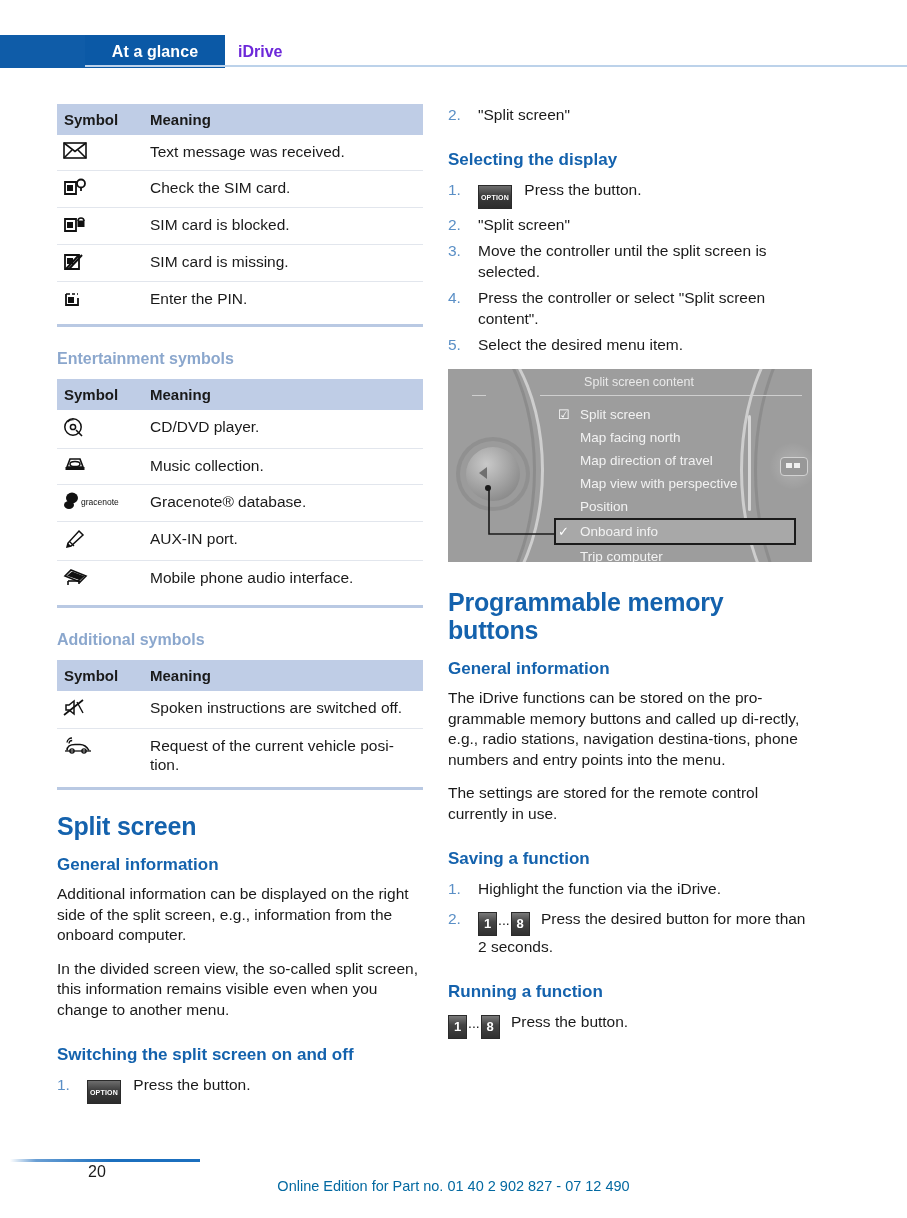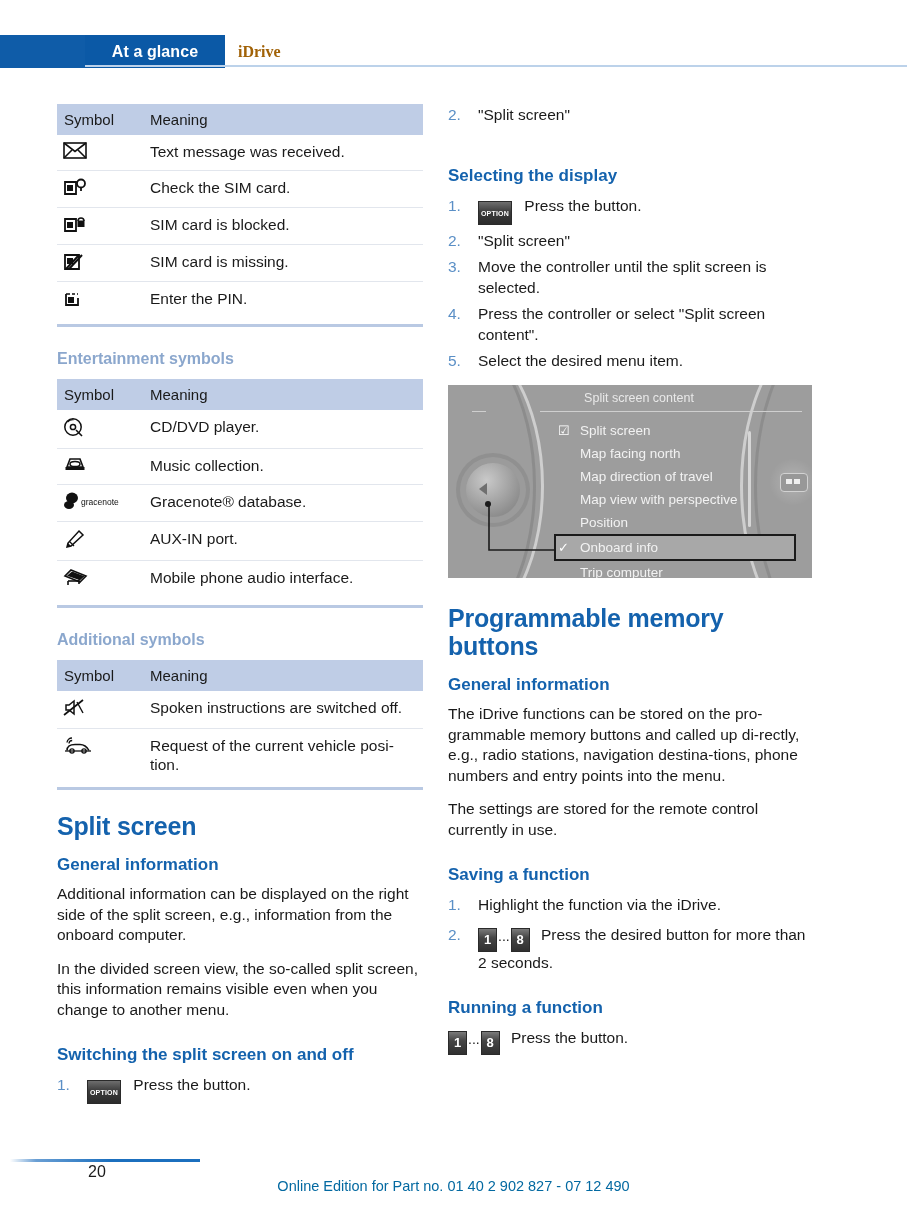--- a/index.html
+++ b/index.html
@@ -23,39 +23,39 @@
   .header-tab{
     position:absolute;left:85px;top:0;width:140px;height:33px;
     background:#0b59a6;
     color:#ffffff;font-weight:bold;font-size:16px;
     display:flex;align-items:center;justify-content:center;
     letter-spacing:.1px;
   }
   .header-chapter{
     position:absolute;left:238px;top:0;height:33px;
     display:flex;align-items:center;
-    color:#a16207;font-weight:bold;font-size:16px;font-family:Liberation Serif, serif;
+    color:#6d28d9;font-weight:bold;font-size:16px;
   }
   .header-rule{
     position:absolute;left:85px;top:65px;width:822px;height:1.5px;
     background:#bcd2ea;
   }
 
   
   .col-left{position:absolute;left:57px;top:104px;width:366px;}
   .col-right{position:absolute;left:448px;top:104px;width:366px;}
 
   
   table.sym{
     border-collapse:collapse;width:366px;table-layout:fixed;
     margin:0 0 6px 0;
   }
   table.sym th{
     background:#bfcde6;
-    font-size:15px;font-weight:normal;color:#1a1a1a;
+    font-size:15px;font-weight:bold;color:#1a1a1a;
     text-align:left;padding:7px 0 7px 7px;
     height:16px;
   }
   table.sym th.c-sym{width:79px;}
   table.sym td{
     padding:7px 0 7px 7px;
     font-size:15.5px;line-height:19px;
     border-bottom:1px solid #e2e6ed;
     vertical-align:top;
   }
@@ -425,21 +425,21 @@
 
 <div class="col-right">
 
   <ol class="steps">
     <li>
       <span class="num">2.</span>
       <span>"Split screen"</span>
     </li>
   </ol>
 
-  <h2 class="t2" style="margin-top:40px;">Selecting the display</h2>
+  <h2 class="t2" style="margin-top:24px;">Selecting the display</h2>
   <ol class="steps">
     <li class="tall">
       <span class="num">1.</span>
       <span class="btn-option">OPTION</span>
       <span>Press the button.</span>
     </li>
     <li>
       <span class="num">2.</span>
       <span>"Split screen"</span>
     </li>

